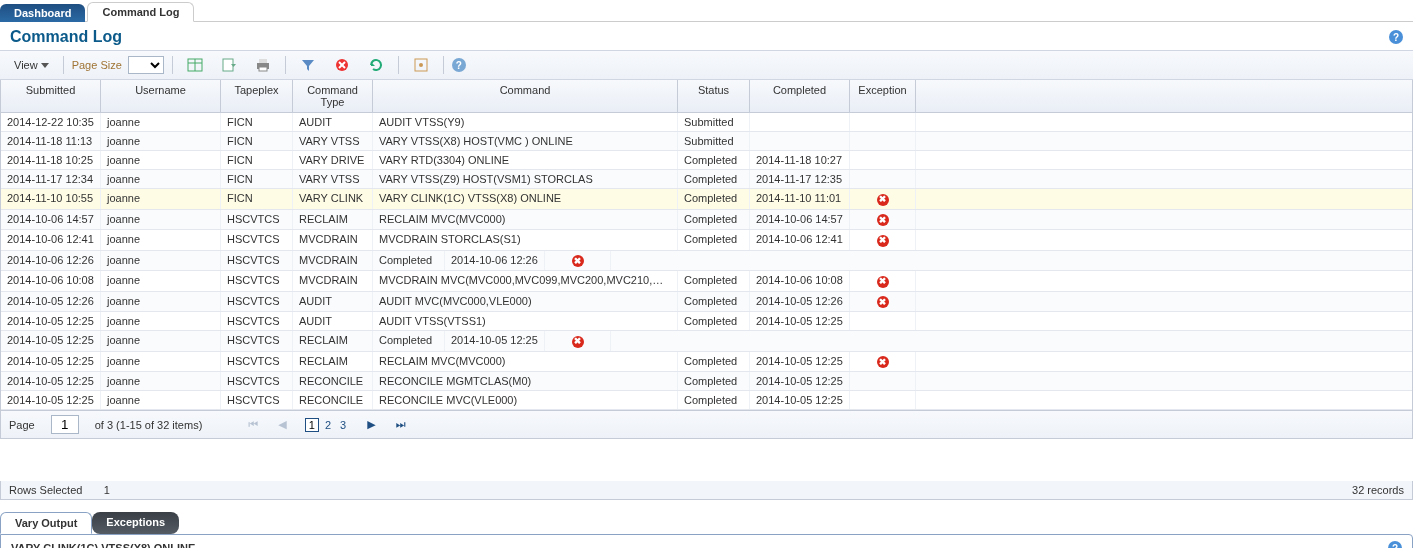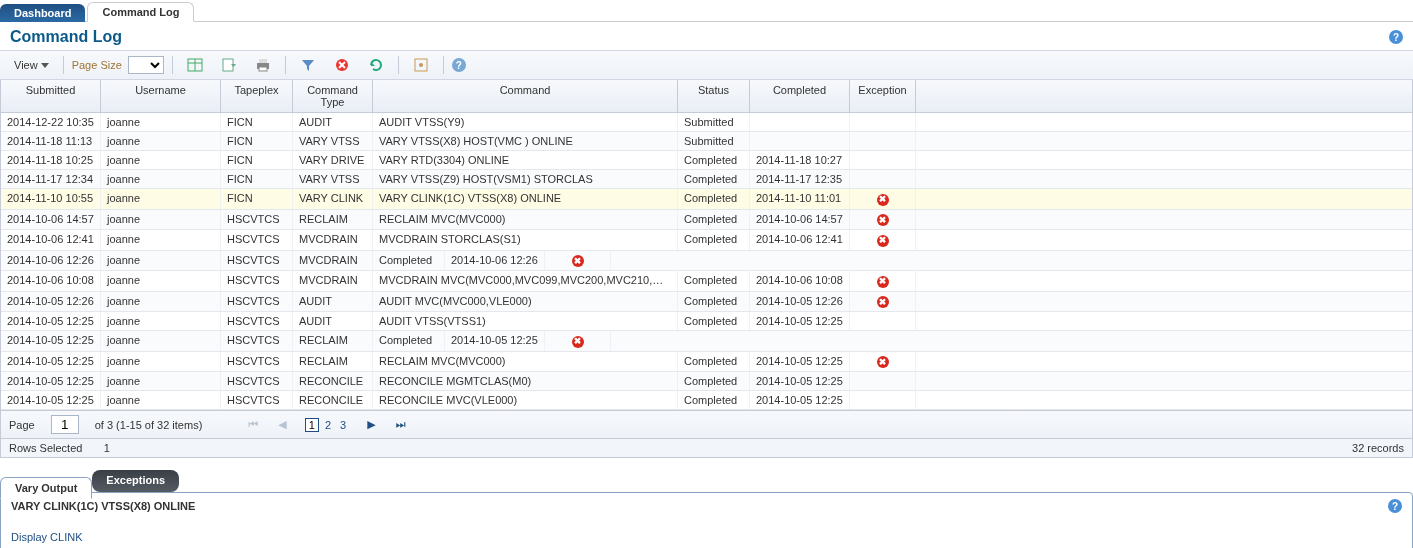--- a/index.html
+++ b/index.html
@@ -40,25 +40,25 @@
   .c-exc { width:66px; text-align:center; }
   .exc-icon { width:12px;height:12px;border-radius:50%;background:#d9291c;color:#fff;display:inline-flex;align-items:center;justify-content:center;font-size:9px;line-height:1;font-weight:bold; }
 
   .pager { display:flex; align-items:center; gap:16px; padding:4px 8px; background: linear-gradient(#f7f9fc,#eef2f8); border-top:1px solid #c5ccd8; }
   .pager input { width:28px; text-align:center; border:1px solid #a9b7c9; padding:1px; }
   .pager-btn { cursor:pointer; color:#1f4f82; padding:0 2px; }
   .pager-btn.disabled { color:#b7c2d2; cursor:default; }
   .page-num { color:#1f4f82; cursor:pointer; padding:0 3px; }
   .page-num.current { border:1px solid #1f4f82; background:#fff; color:#000; }
 
-  .status-bar { display:flex; justify-content:space-between; padding:3px 8px; background:#f2f5f9; border:1px solid #c5ccd8; border-top:none; }
+  .status-bar { display:flex; justify-content:space-between; padding:3px 8px; background:#f2f5f9; border:1px solid #c5ccd8; border-top:none;margin-top:42px; }
 
   .sub-tabs { display:flex; margin-top:12px; }
   .sub-tab { padding:4px 14px; font-size:11px; border-top-left-radius:6px; border-top-right-radius:6px; font-weight:bold; cursor:pointer; }
-  .sub-tab.active { background:#fff; border:1px solid #8aa3c4; border-bottom:1px solid #fff; color:#333; position:relative; top:7px; }
+  .sub-tab.active { background:#fff; border:1px solid #8aa3c4; border-bottom:1px solid #fff; color:#333; position:relative; top:0; }
   .sub-tab.inactive { background: linear-gradient(#3a3f46,#555b63); color:#fff;border-radius:8px; }
 
   .output-panel { border:1px solid #8aa3c4; border-radius:0 4px 4px 4px; padding:6px 10px 10px 10px; background:#fff; }
   .output-head { display:flex; justify-content:space-between; align-items:center; font-weight:bold; margin-bottom:18px; }
   .link { color:#1f4f82; cursor:pointer; }
 </style>
 </head>
 <body>
 
 <div class="tabs">

